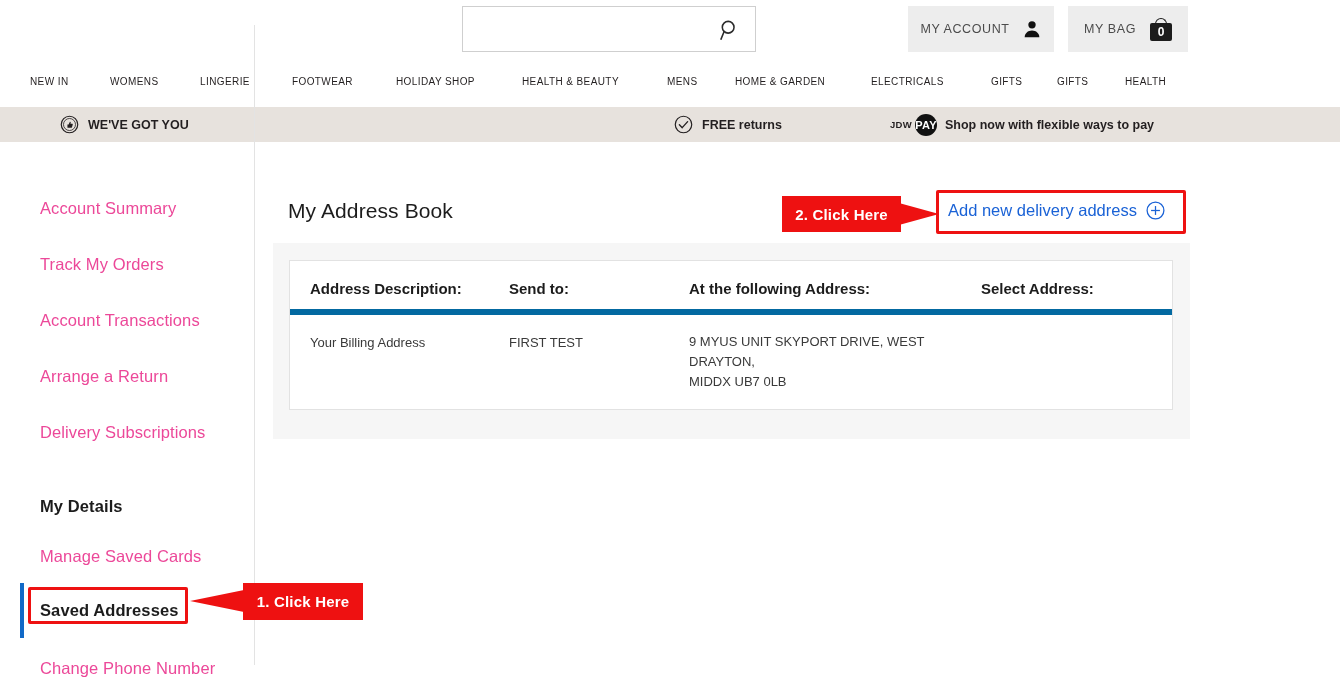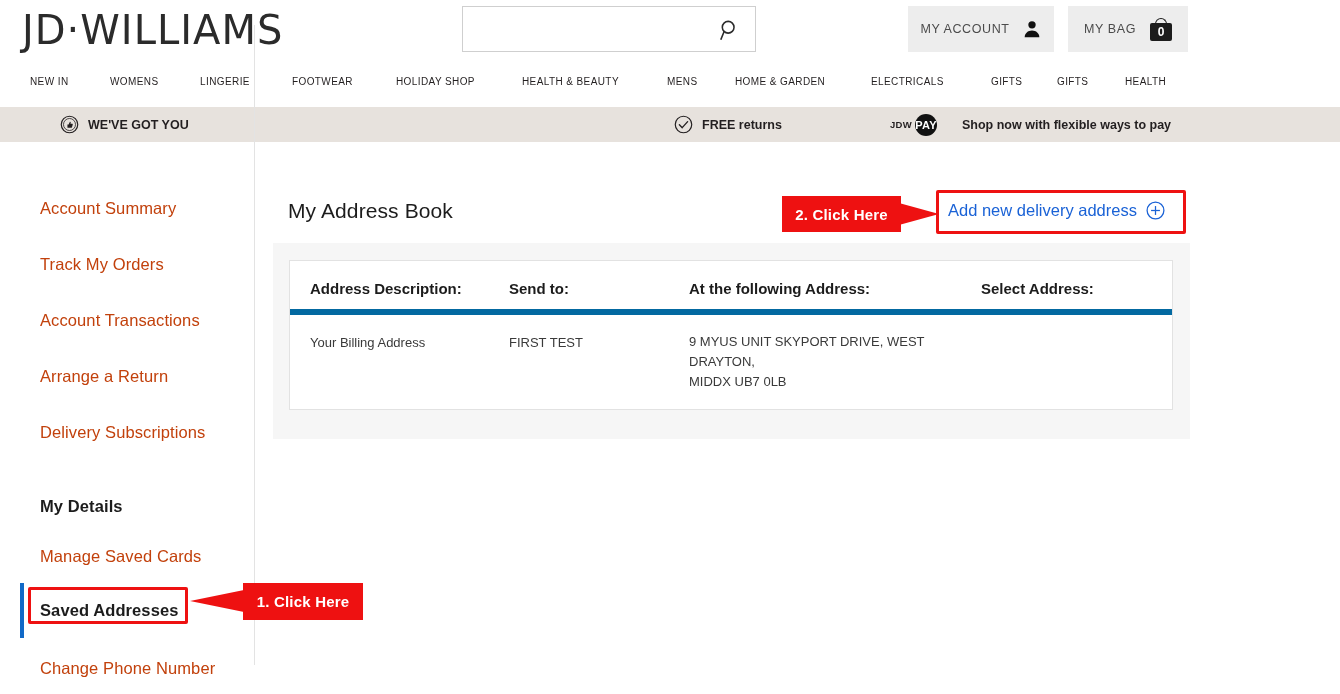--- a/index.html
+++ b/index.html
@@ -153,21 +153,21 @@
     white-space: nowrap;
     font-size: 12.5px;
     color: #231f20;
   }
   .promo-strong { font-weight: 700; }
   .promo-light { font-weight: 400; color: #3a3a3a; margin-left: 4px; }
   .promo-ic { margin-right: 9px; display: block; }
   .jdw-pay {
     display: flex;
     align-items: center;
-    margin-right: 25px;
+    margin-right: 8px;
   }
   .jdw-word {
     font-size: 9.5px;
     font-weight: 700;
     letter-spacing: 0.3px;
     color: #231f20;
     margin-right: 3px;
   }
   .pay-circle {
     width: 22px; height: 22px;
@@ -186,21 +186,21 @@
     left: 254px;
     top: 25px;
     width: 1px;
     height: 640px;
     background: #e3e3e3;
   }
   .side-item {
     position: absolute;
     left: 40px;
     font-size: 16.5px;
-    color: #c2410c;
+    color: #ec4899;
     white-space: nowrap;
     cursor: pointer;
     letter-spacing: 0.1px;
   }
   .side-item.heading {
     font-weight: 700;
     color: #1c1c1c;
     cursor: default;
   }
   .active-bar {
@@ -318,21 +318,20 @@
     left: 190px; top: 590px;
     border-top: 11px solid transparent;
     border-bottom: 11px solid transparent;
     border-right: 54px solid #ee1111;
   }
 </style>
 </head>
 <body>
 
 <div class="header">
-  <div class="brand-logo">JD·WILLIAMS</div>
 
   <div class="search-box">
     <svg class="search-icon" viewBox="0 0 24 24">
       <circle cx="10" cy="9" r="6.4" fill="none" stroke="#2b2b2b" stroke-width="1.7"></circle>
       <line x1="5.6" y1="13.6" x2="2.2" y2="22" stroke="#2b2b2b" stroke-width="1.7" stroke-linecap="round"></line>
     </svg>
   </div>
 
   <div class="hdr-btn" id="acct-btn">
     <span class="hdr-btn-label">MY ACCOUNT</span>

